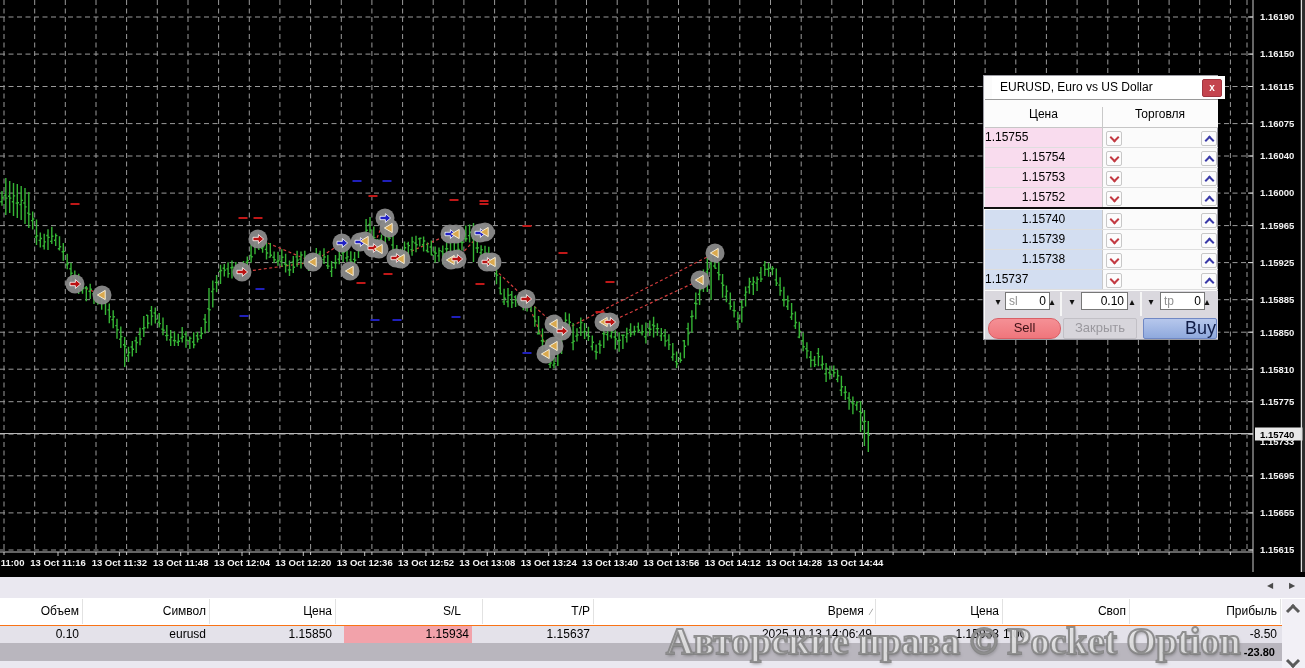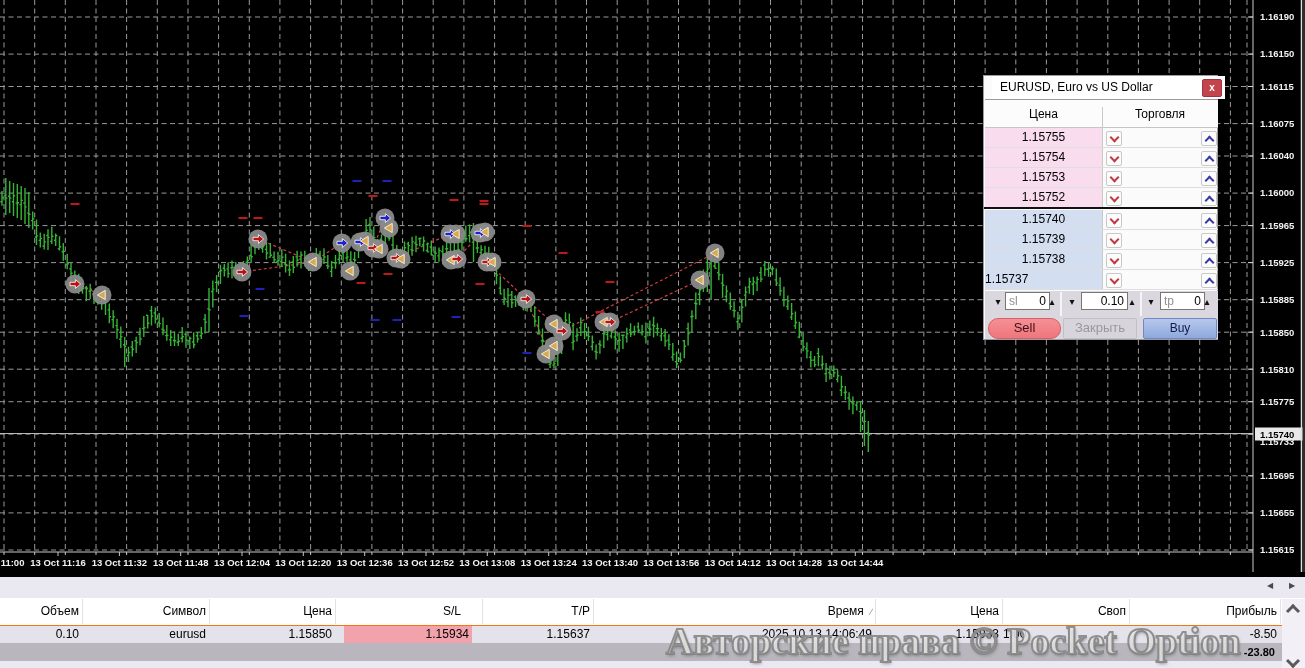--- a/index.html
+++ b/index.html
@@ -161,21 +161,21 @@
 <div style="position:absolute;left:983px;top:75px;width:235px;height:265px;background:#fbfbfb;border:1px solid #9c9ca4;box-sizing:border-box;font-family:'Liberation Sans',sans-serif;color:#000">
 <div style="position:absolute;left:8px;top:0;width:100%;height:23px;background:#ffffff">
 <div style="position:absolute;left:8px;top:4px;font-size:12px">EURUSD, Euro vs US Dollar</div>
 <div style="position:absolute;right:3px;top:3px;width:18px;height:16px;background:#c4444e;border:1px solid #a03540;border-radius:2px;color:#fff;font-size:10px;font-weight:bold;text-align:center;line-height:15px">x</div>
 </div>
 <div style="position:absolute;left:1px;top:23px;width:233px;height:29px;background:#fcfcfc;border-top:1px solid #9a9a9a;border-bottom:1px solid #c6c6c6;box-sizing:border-box">
 <div style="position:absolute;left:0;top:7px;width:117px;text-align:center;font-size:12px;border-right:1px solid #c9c9c9;height:22px">Цена</div>
 <div style="position:absolute;left:117px;top:7px;width:116px;text-align:center;font-size:12px">Торговля</div>
 </div>
 <div style="position:absolute;left:1px;top:52px;width:233px;height:20px;box-sizing:border-box;border-bottom:1px solid #dedede">
-<div style="position:absolute;left:0;top:0;width:117px;height:19px;background:#f9dcee;border-right:1px solid #c9c9c9;text-align:center;line-height:19px;font-size:12px">1.15755</div>
+<div style="position:absolute;left:0;top:0;width:117px;height:19px;background:#f9dcee;border-right:1px solid #c9c9c9;line-height:19px;font-size:12px">1.15755</div>
 <div class="chv" style="left:121px">
           <i style="border-color:#c23a42;transform:rotate(45deg);margin-top:2px"></i>
         </div>
 <div class="chv" style="left:216px">
           <i style="border-color:#3939a8;transform:rotate(-135deg);margin-top:5px"></i>
         </div>
 </div>
       <div style="position:absolute;left:1px;top:72px;width:233px;height:20px;box-sizing:border-box;border-bottom:1px solid #dedede">
 <div style="position:absolute;left:0;top:0;width:117px;height:19px;background:#f9dcee;border-right:1px solid #c9c9c9;text-align:center;line-height:19px;font-size:12px">1.15754</div>
 <div class="chv" style="left:121px">
@@ -247,21 +247,21 @@
 <div class="sbx" style="left:21px;width:37px"><span style="color:#909090">sl</span><span style="float:right">0</span></div>
 <div class="spn" style="left:61px">▴</div>
 <div class="spn" style="left:81px">▾</div>
 <div class="sbx" style="left:97px;width:39px;text-align:right">0.10</div>
 <div class="spn" style="left:141px">▴</div>
 <div class="spn" style="left:160px">▾</div>
 <div class="sbx" style="left:176px;width:37px"><span style="color:#909090">tp</span><span style="float:right">0</span></div>
 <div class="spn" style="left:216px">▴</div>
 <div style="position:absolute;left:4px;top:242px;width:71px;height:19px;background:linear-gradient(#f59095,#ef767c);border:1px solid #d95f66;border-radius:10px;text-align:center;line-height:18px;font-size:13px;color:#3d1115">Sell</div>
 <div style="position:absolute;left:79px;top:242px;width:72px;height:19px;background:#d7d5db;border:1px solid #c2c0c6;border-radius:2px;text-align:center;line-height:18px;font-size:13px;color:#9a989e">Закрыть</div>
-<div style="position:absolute;left:159px;top:242px;width:72px;height:19px;background:linear-gradient(#b6c7ec,#8fa9dd);border:1px solid #7088c4;border-radius:2px;text-align:center;line-height:18px;font-size:12px;color:#101c46">Buy</div>
+<div style="position:absolute;left:159px;top:242px;width:72px;height:19px;background:linear-gradient(#b6c7ec,#8fa9dd);border:1px solid #7088c4;border-radius:2px;text-align:right;line-height:18px;font-size:18px;color:#101c46">Buy</div>
 </div>
 <div style="position:absolute;left:0;top:572px;width:1305px;height:96px;background:#eae8f0;font-family:'Liberation Sans',sans-serif;font-size:12px;color:#000">
 <div style="position:absolute;left:0;top:0;width:1305px;height:5px;background:#000"></div>
 <div style="position:absolute;left:1267px;top:9px;color:#4a4a4a;font-size:8px">◀</div>
 <div style="position:absolute;left:1289px;top:9px;color:#4a4a4a;font-size:8px">▶</div>
 <div style="position:absolute;left:0;top:26px;width:1305px;height:1px;background:#fff"></div>
 <div style="position:absolute;left:0;top:27px;width:1282px;height:26px;background:#ffffff;border-bottom:1px solid #f97316">
         <div style="position:absolute;left:4px;top:0;width:75px;height:25px;line-height:25px;text-align:right;border-right:1px solid #e2e2e2;padding-right:3px">Объем</div>
         <div style="position:absolute;left:83px;top:0;width:123px;height:25px;line-height:25px;text-align:right;border-right:1px solid #e2e2e2;padding-right:3px">Символ</div>
         <div style="position:absolute;left:210px;top:0;width:122px;height:25px;line-height:25px;text-align:right;border-right:1px solid #e2e2e2;padding-right:3px">Цена</div>

